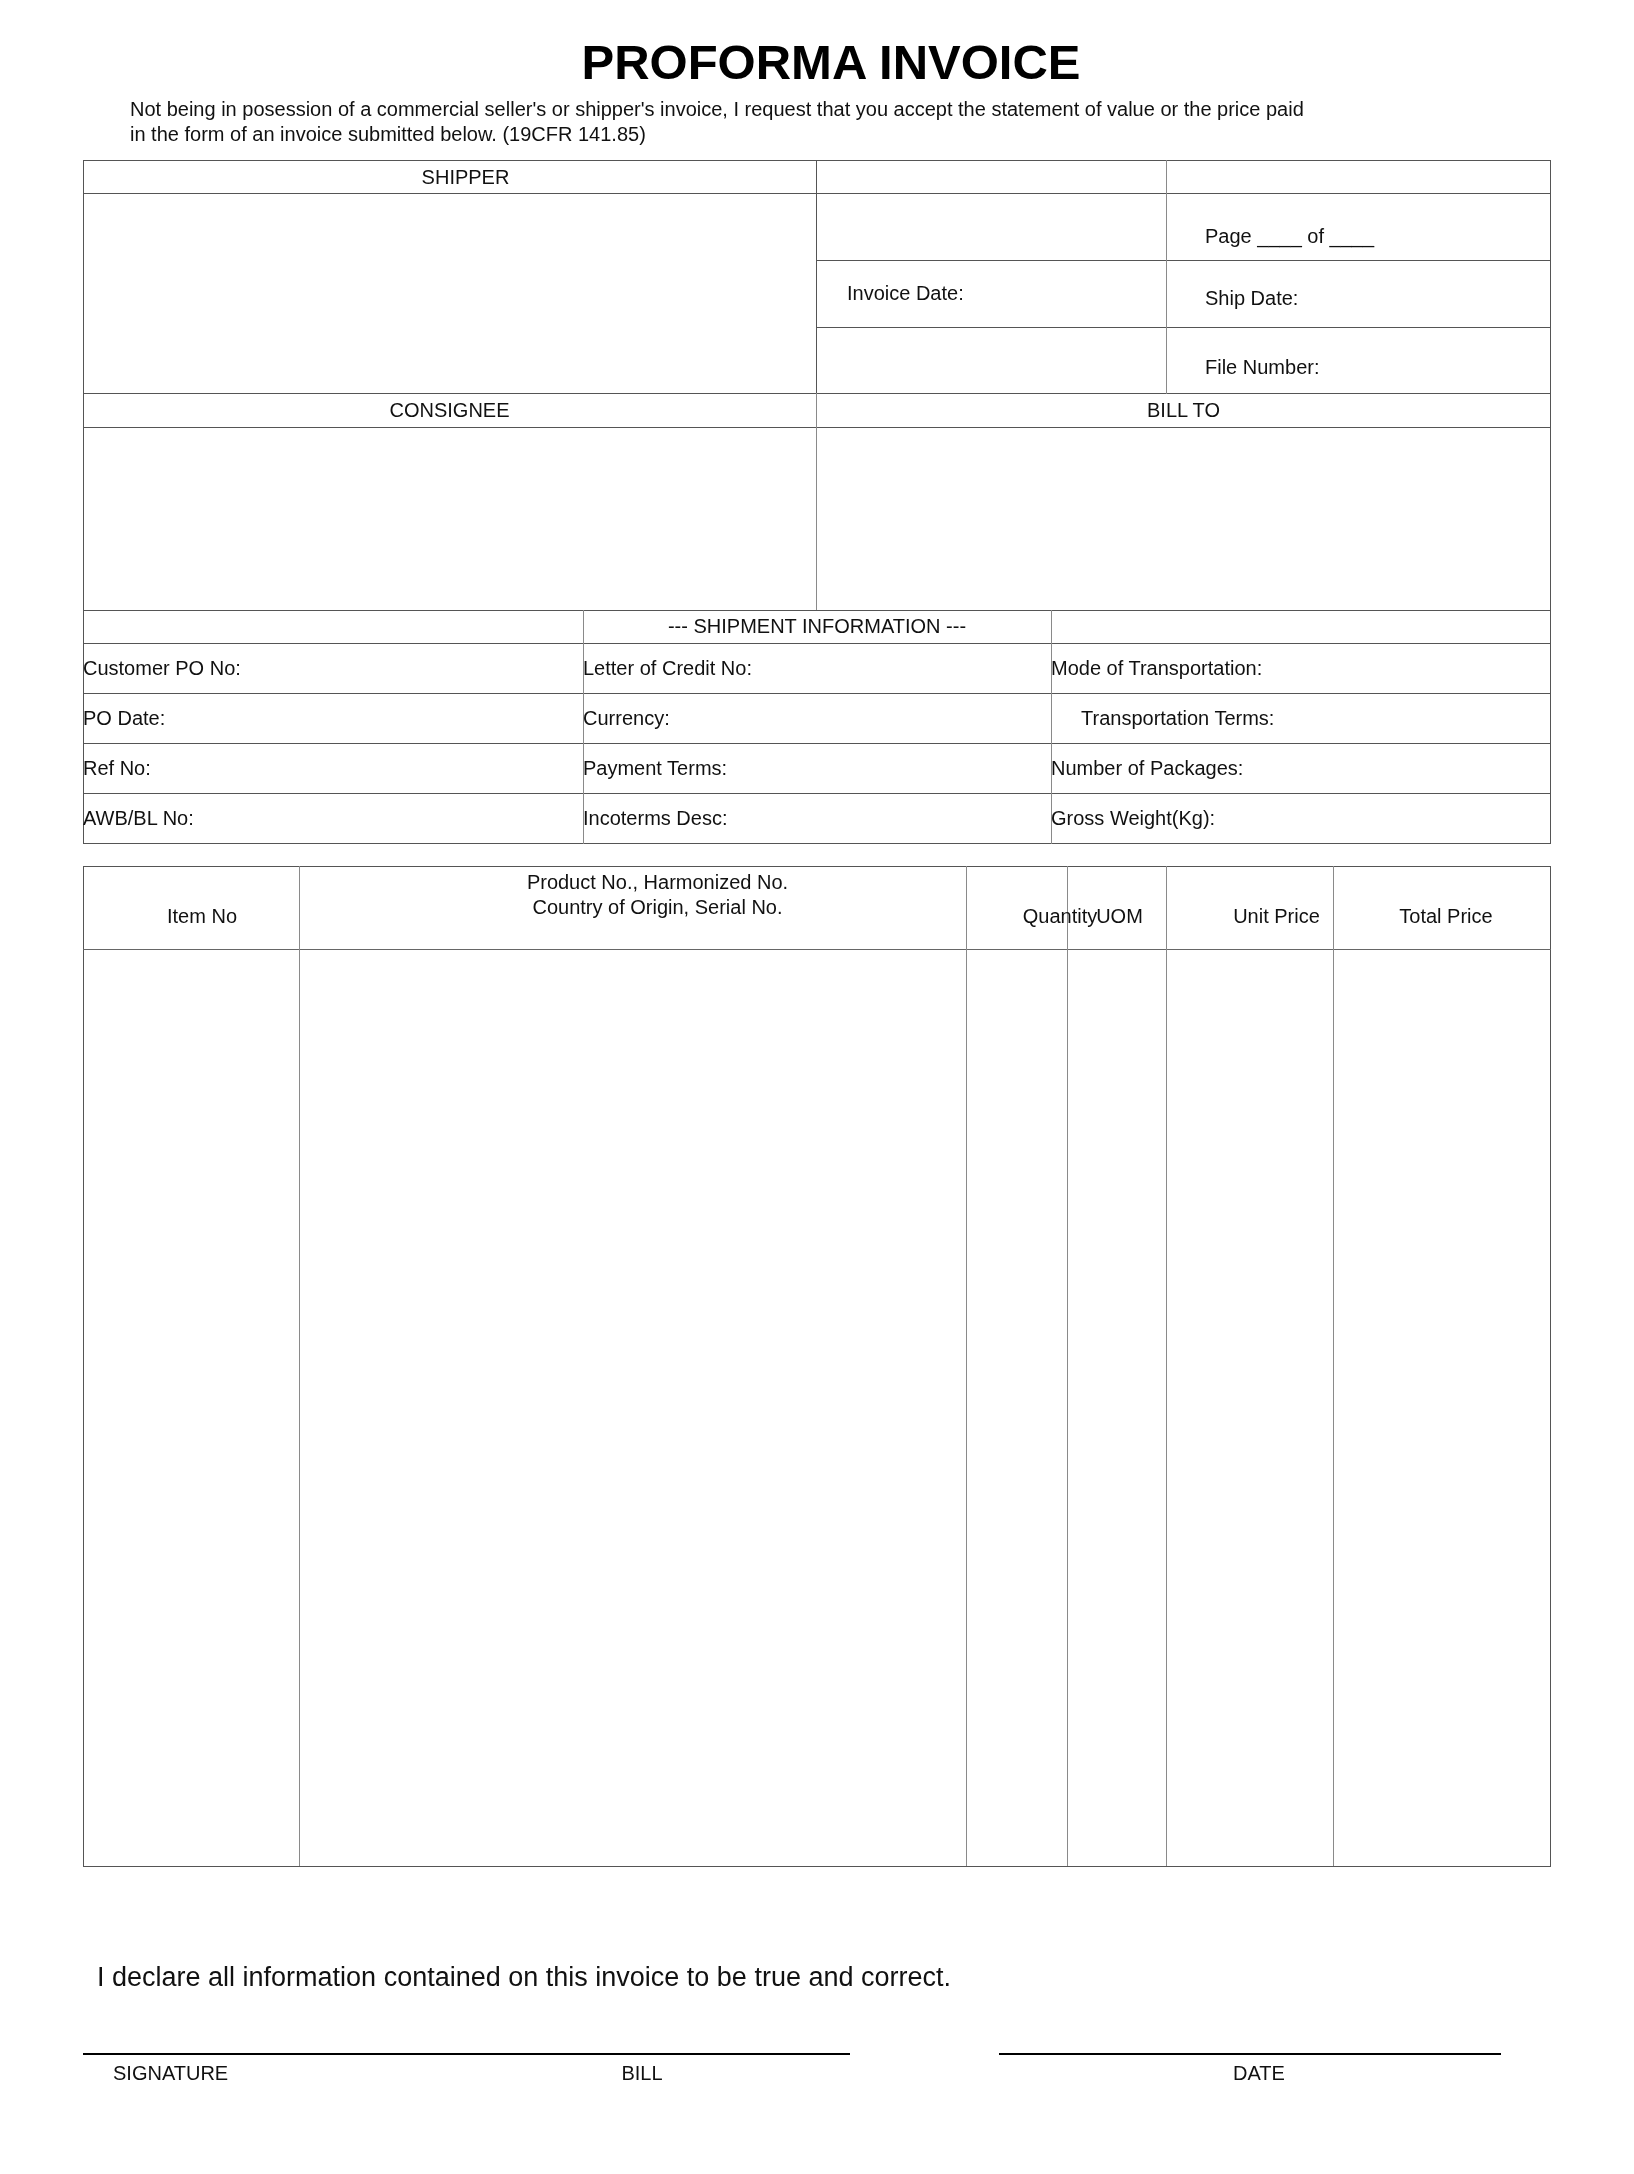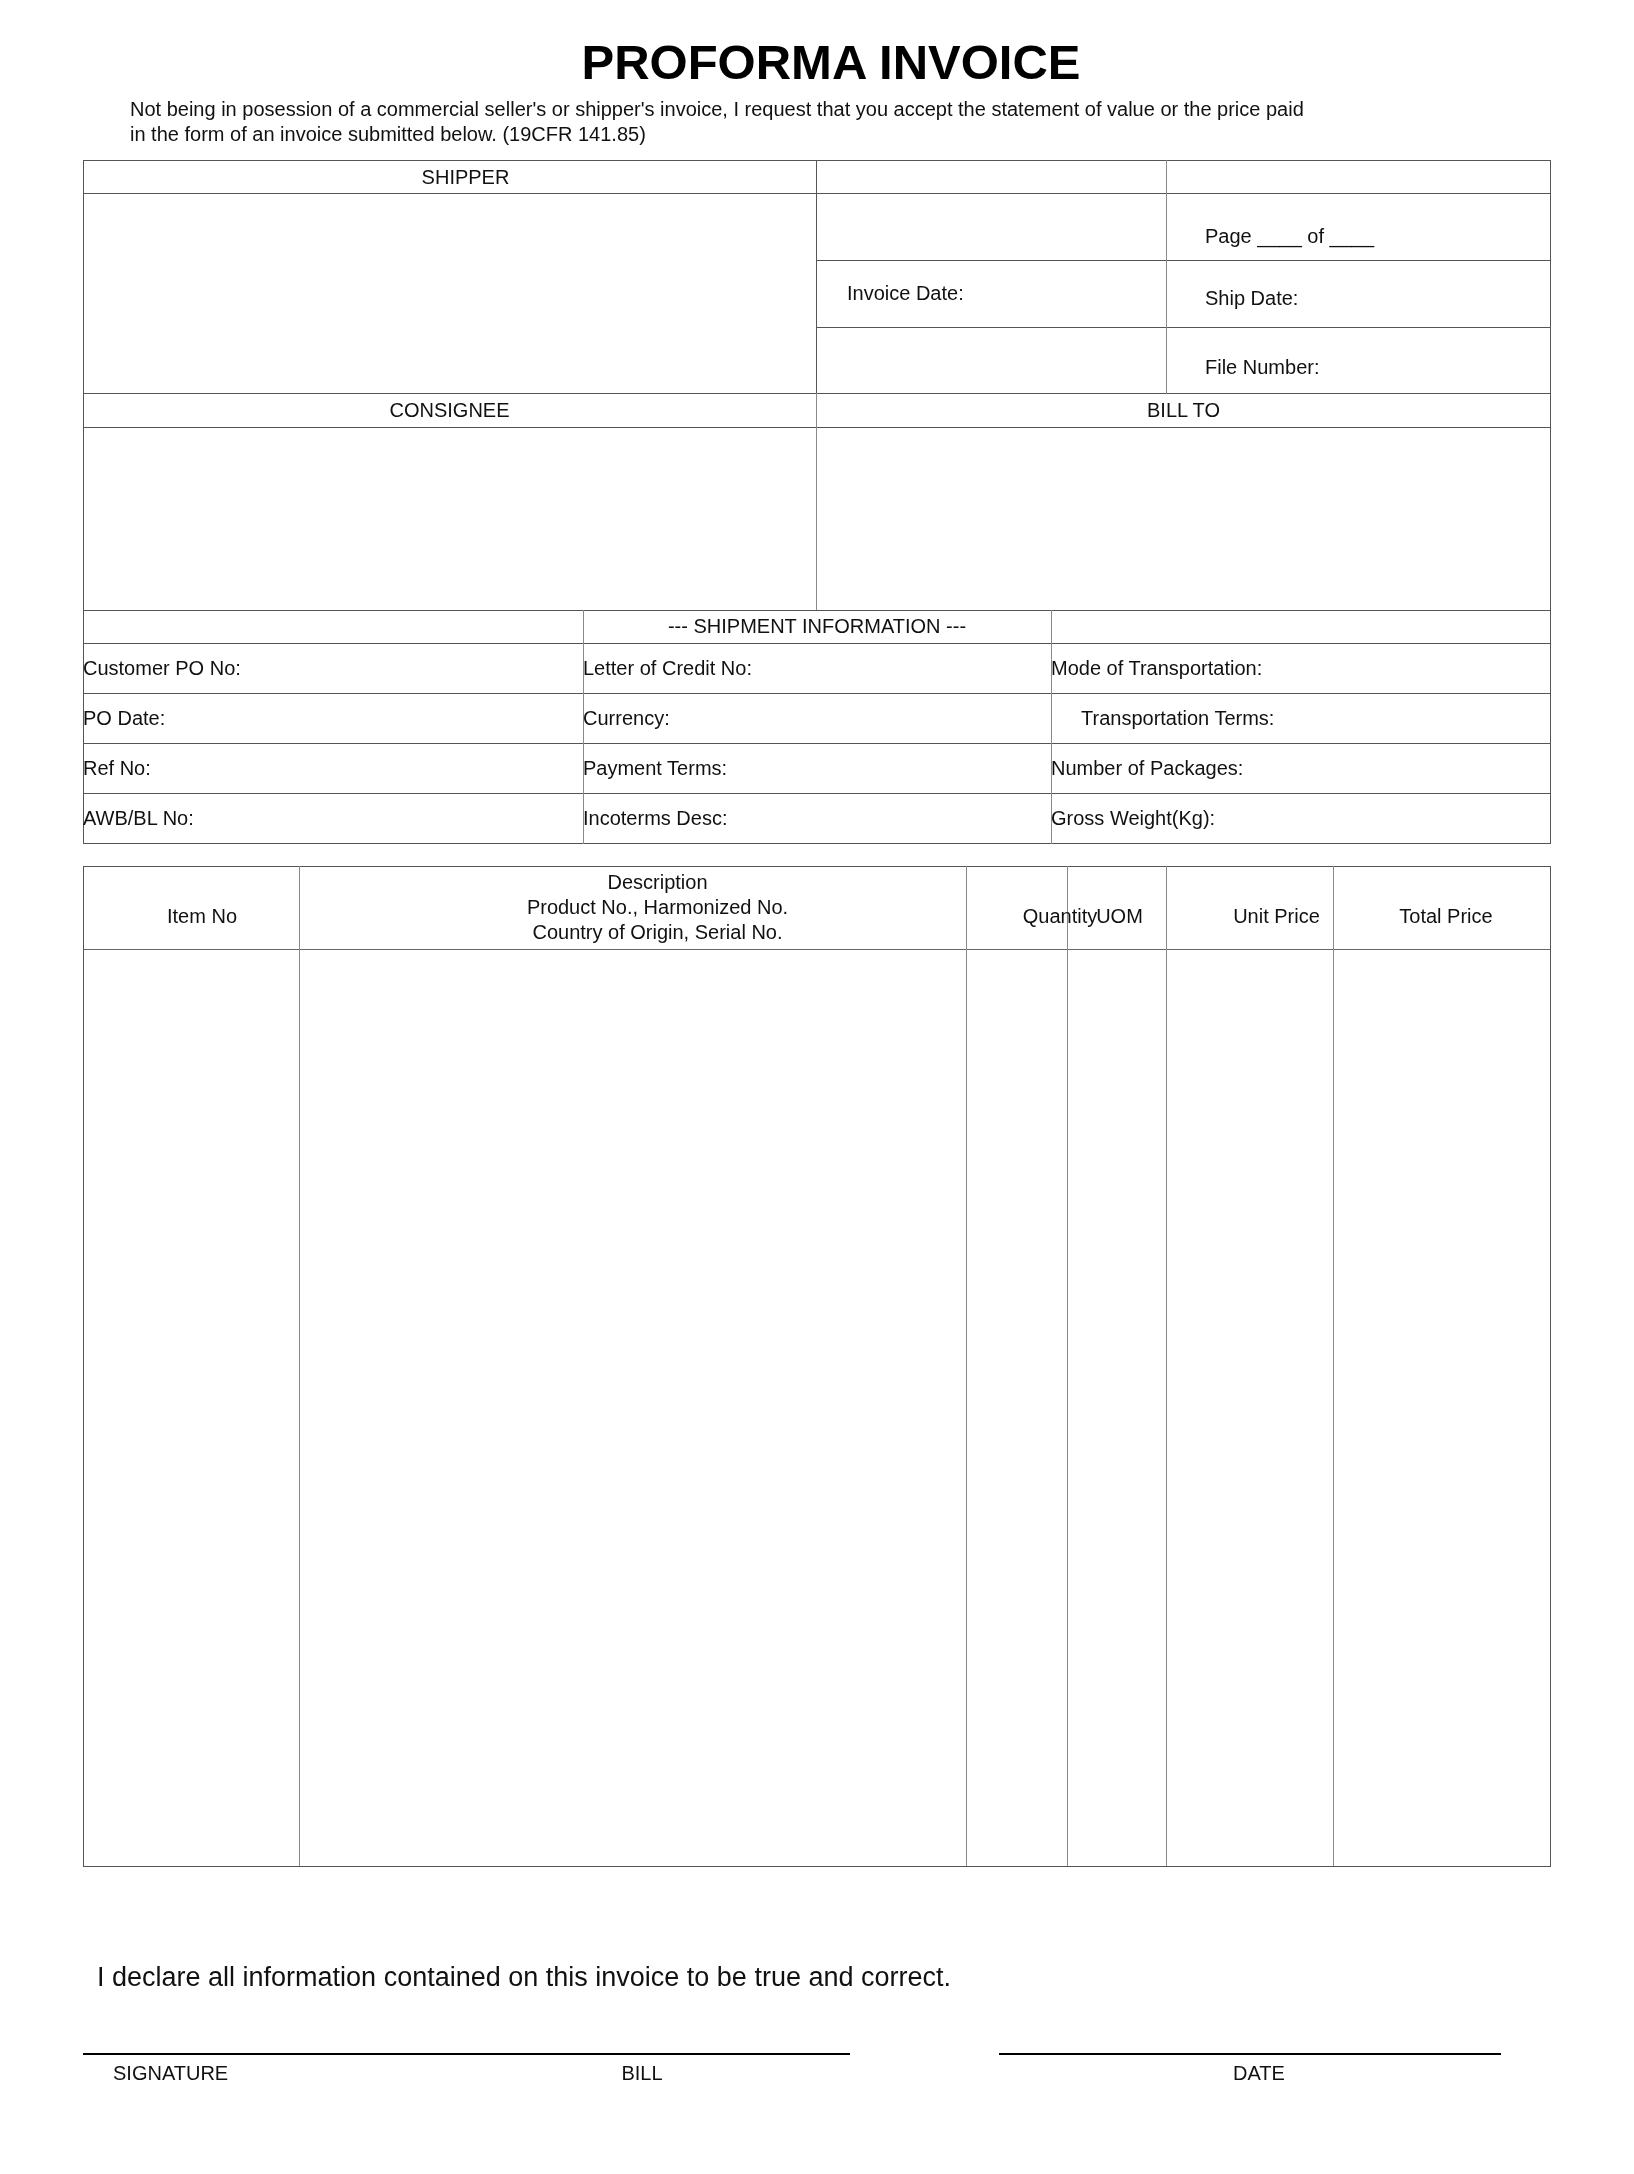--- a/index.html
+++ b/index.html
@@ -114,21 +114,20 @@
 <div class="outer" style="left:83px; top:866px; width:1468px; height:1001px;"></div>
 <div class="hline" style="left:83px; top:949px; width:1468px; border-top-color:#666;"></div>
 <div class="vline" style="left:299px; top:866px; height:1000px;"></div>
 <div class="vline" style="left:966px; top:866px; height:1000px;"></div>
 <div class="vline" style="left:1067px; top:866px; height:1000px;"></div>
 <div class="vline" style="left:1166px; top:866px; height:1000px;"></div>
 <div class="vline" style="left:1333px; top:866px; height:1000px;"></div>
 
 <div class="lbl center" style="left:83px; width:238px; top:904px;">Item No</div>
 <div class="lbl center" style="left:299px; width:717px; top:870px; line-height:25px;">
-  <div>Description</div>
   <div>Product No., Harmonized No.</div>
   <div>Country of Origin, Serial No.</div>
 </div>
 <div class="lbl center" style="left:966px; width:104px; top:904px;padding-left:42px;">Quantity</div>
 <div class="lbl center" style="left:1067px; width:105px; top:904px;">UOM</div>
 <div class="lbl center" style="left:1166px; width:181px; top:904px;padding-left:20px;">Unit Price</div>
 <div class="lbl center" style="left:1333px; width:226px; top:904px;">Total Price</div>
 
 <div class="field" style="left:85px; top:951px; width:212px; height:913px;"></div>
 <div class="field" style="left:301px; top:951px; width:663px; height:913px;"></div>

